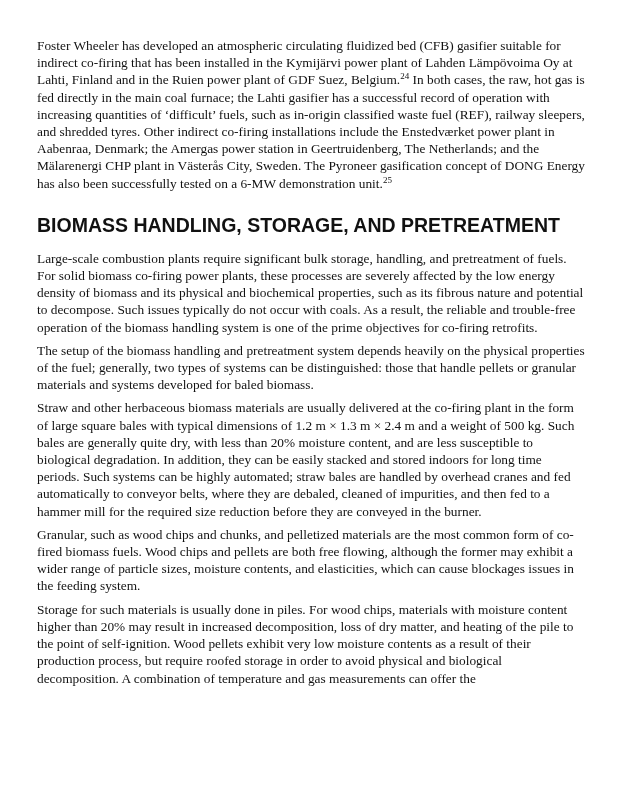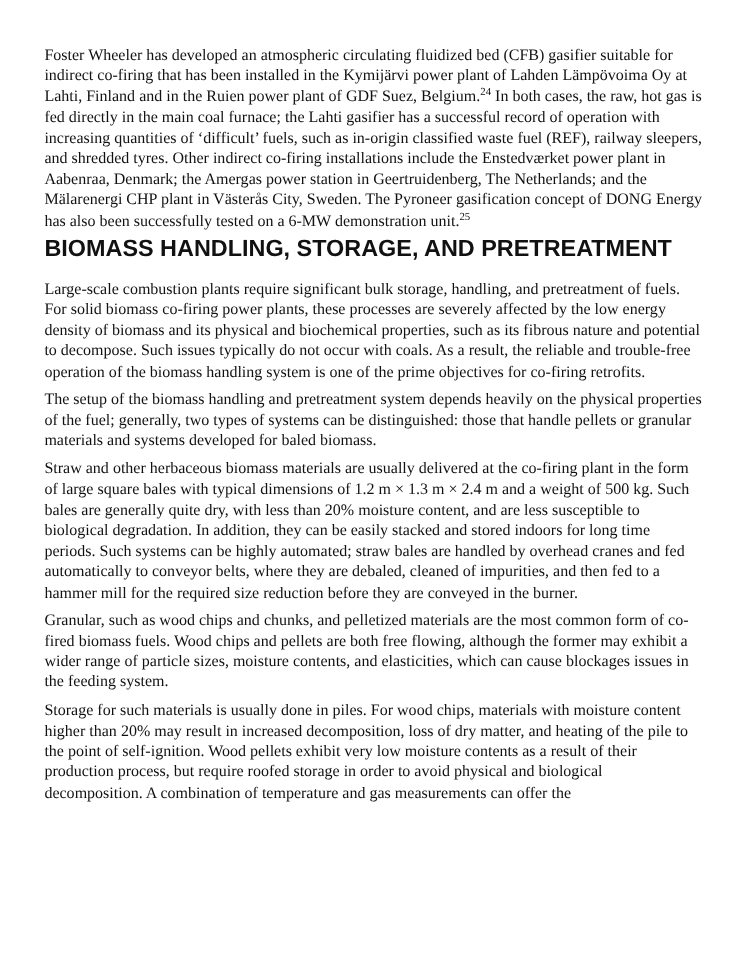--- a/index.html
+++ b/index.html
@@ -15,21 +15,21 @@
       line-height: 17.2px;
     }
     .page p { margin: 0 0 6px 0; }
     .page p.first { margin-bottom: 0; }
     .page sup { font-size: 9px; line-height: 0; vertical-align: 5px; }
     h2.section-heading {
       font-family: "Liberation Sans", "DejaVu Sans", sans-serif;
       font-weight: bold;
       font-size: 19.5px;
       line-height: 23px;
-      margin: 4px 0 13px 0;
+      margin: 22px 0 13px 0;
       color: #111111;
       letter-spacing: 0;
     }
   </style>
 </head>
 <body>
 
 <div class="page">
   <p class="first"><span>Foster Wheeler has developed an atmospheric circulating fluidized bed (CFB) gasifier suitable for indirect co-firing that has been installed in the Kymijärvi power plant of Lahden Lämpövoima Oy at Lahti, Finland and in the Ruien power plant of GDF Suez, Belgium.</span><sup>24</sup><span> In both cases, the raw, hot gas is fed directly in the main coal furnace; the Lahti gasifier has a successful record of operation with increasing quantities of ‘difficult’ fuels, such as in-origin classified waste fuel (REF), railway sleepers, and shredded tyres. Other indirect co-firing installations include the Enstedværket power plant in Aabenraa, Denmark; the Amergas power station in Geertruidenberg, The Netherlands; and the Mälarenergi CHP plant in Västerås City, Sweden. The Pyroneer gasification concept of DONG Energy has also been successfully tested on a 6-MW demonstration unit.</span><sup>25</sup></p>
 

